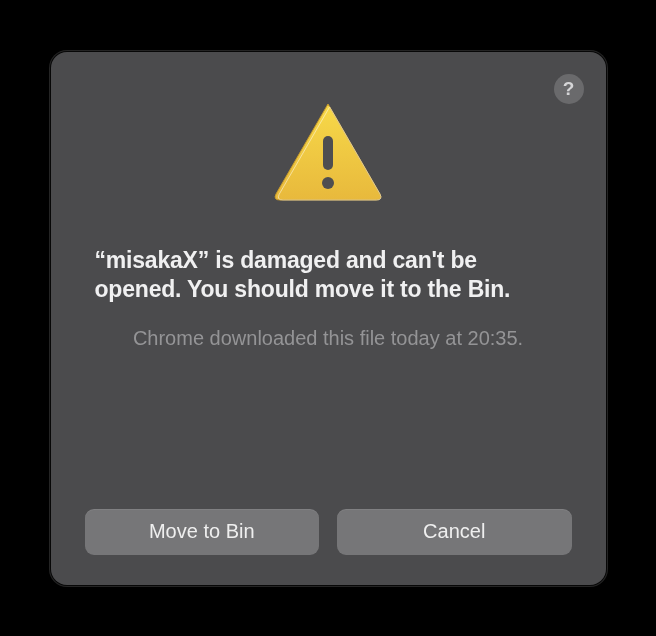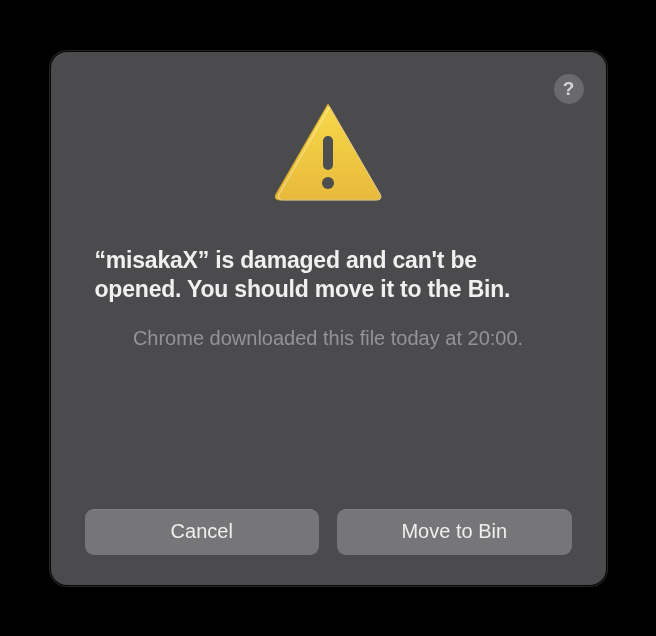--- a/index.html
+++ b/index.html
@@ -127,20 +127,20 @@
                L 10 100
                Q 3 100 6 94
                Z" fill="none" stroke="rgba(255,255,255,0.5)" stroke-width="1" transform="translate(0,1) scale(0.97) translate(1.7,0.5)" style="transform-origin: 58px 52px;"></path>
       <rect x="53" y="36" width="10" height="34" rx="5" fill="#4e4e50"></rect>
       <circle cx="58" cy="83" r="6" fill="#4e4e50"></circle>
     </svg>
   </div>
 
   <div class="title">“misakaX” is damaged and can't be opened. You should move it to the Bin.</div>
 
-  <div class="subtitle">Chrome downloaded this file today at 20:00.</div>
+  <div class="subtitle">Chrome downloaded this file today at 20:35.</div>
 
   <div class="button-row">
+    <button class="btn">Move to Bin</button>
     <button class="btn">Cancel</button>
-    <button class="btn">Move to Bin</button>
   </div>
 
 </div>
 
 </body></html>

